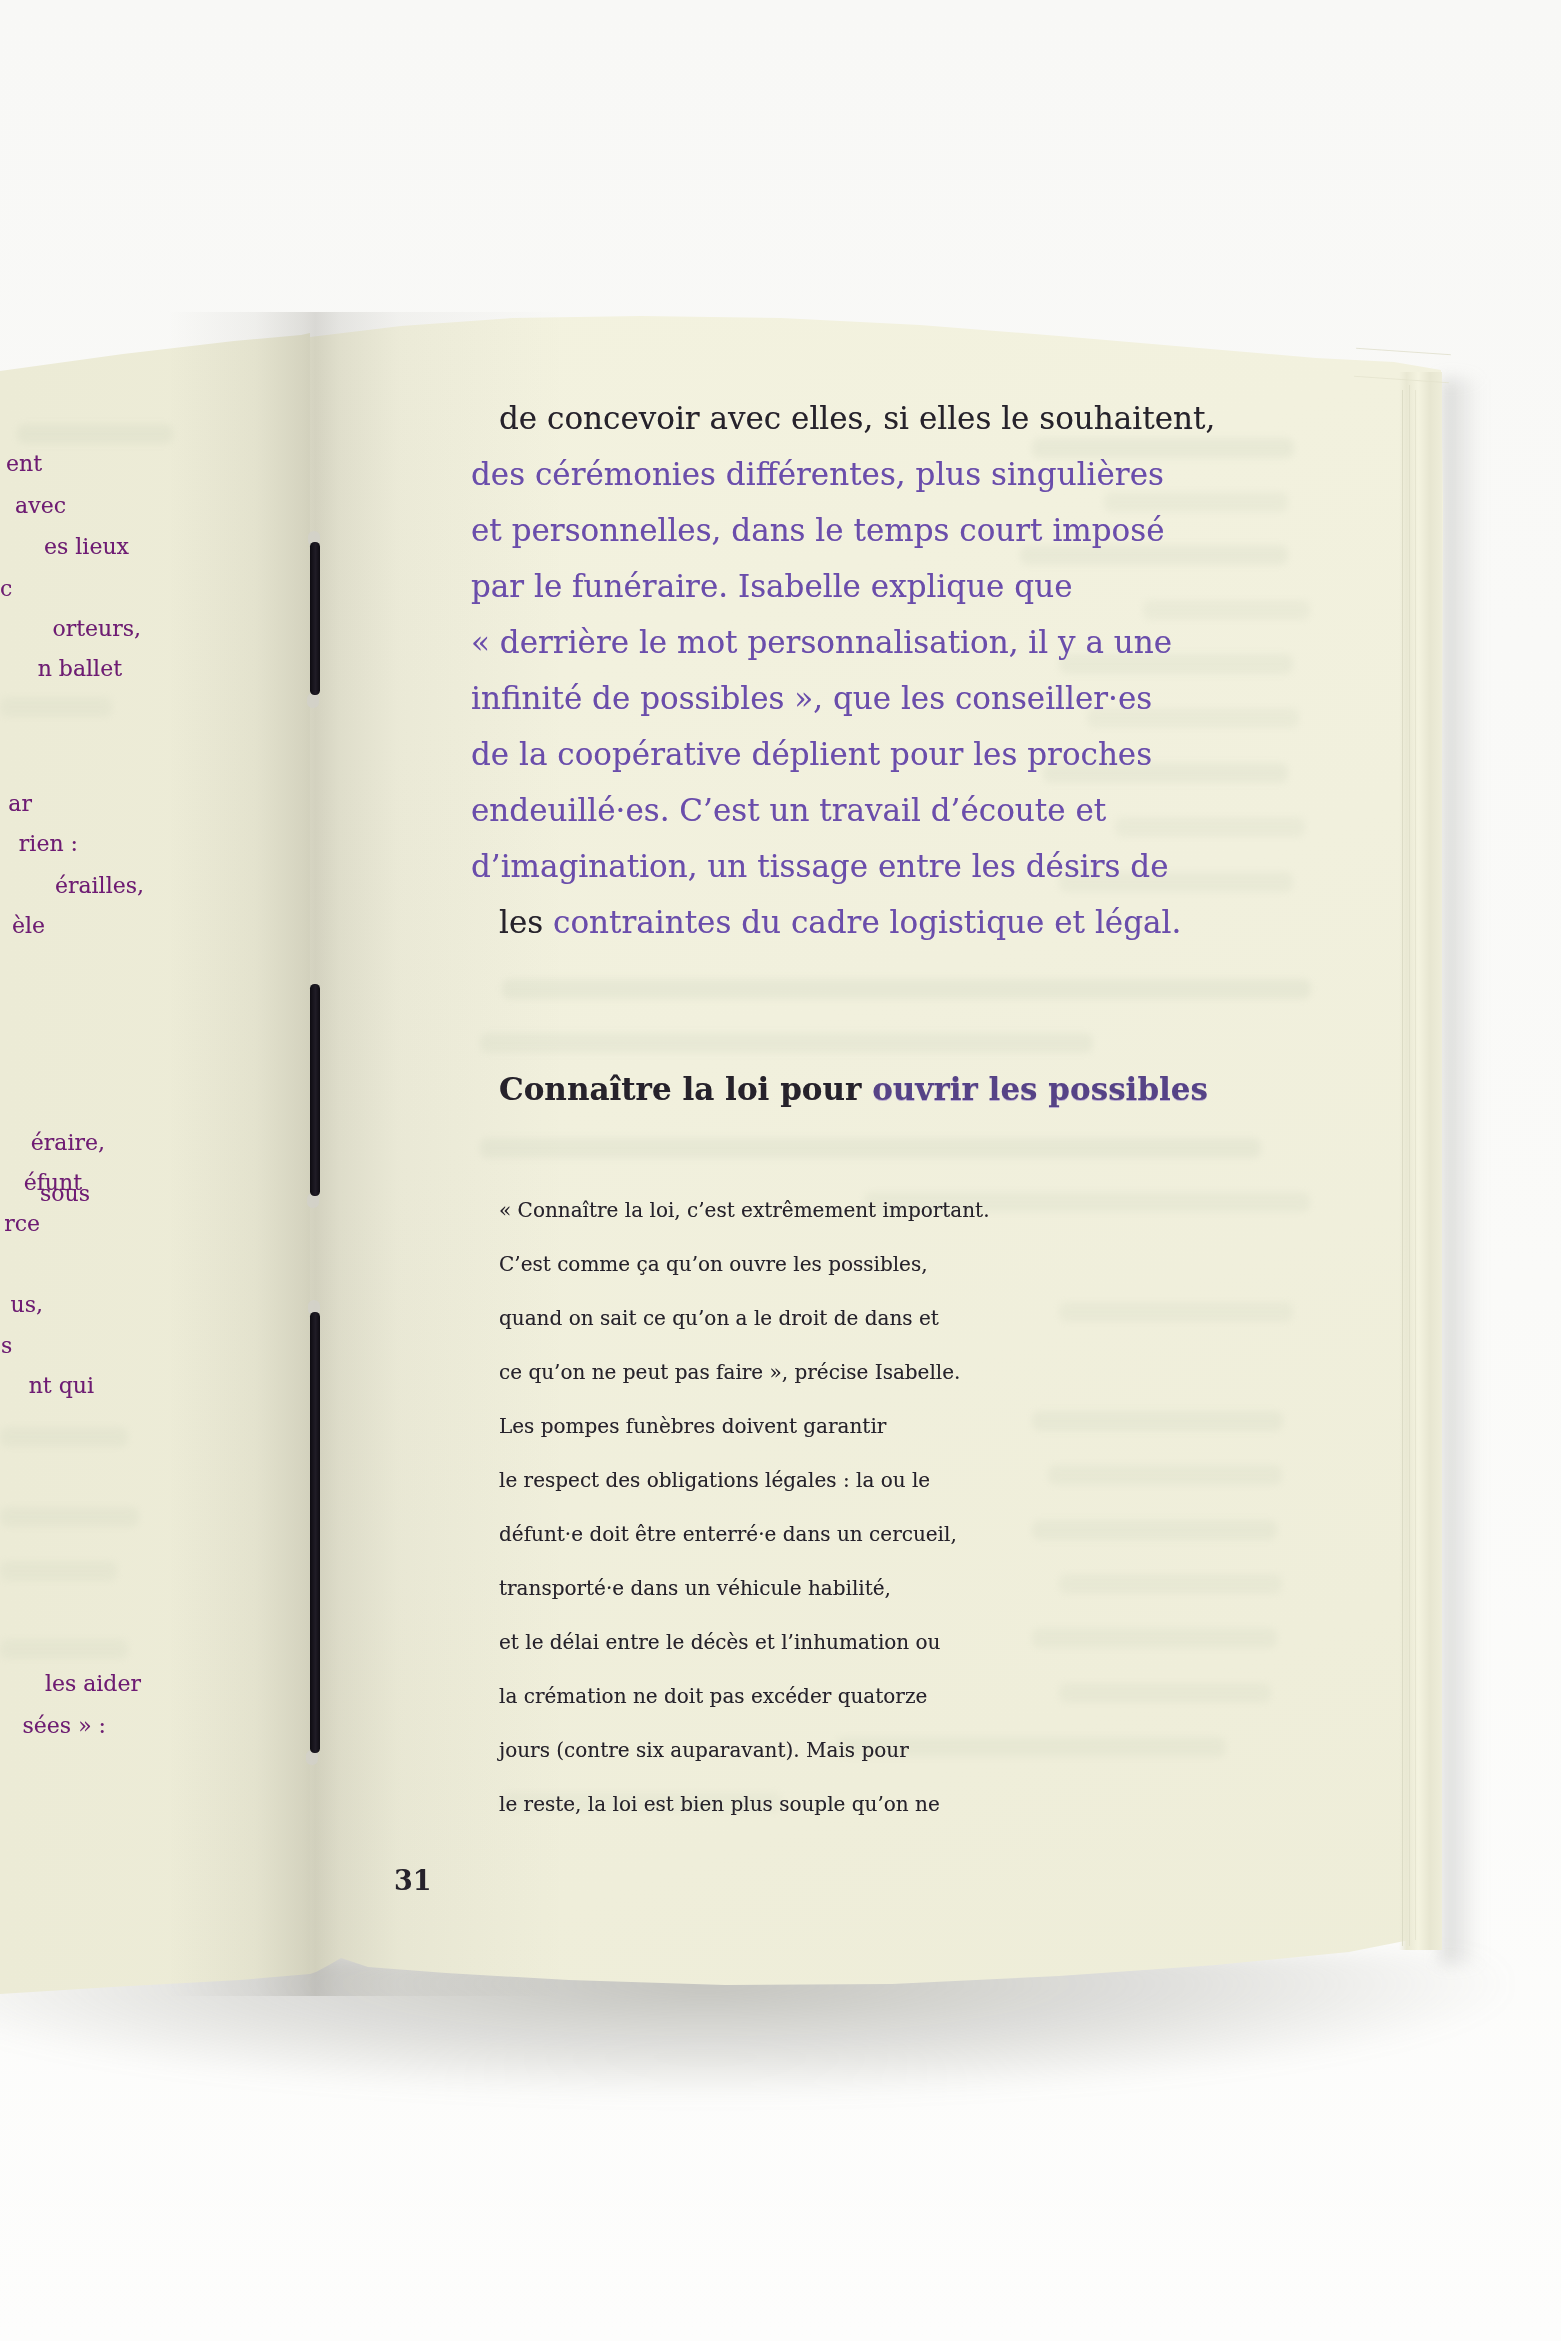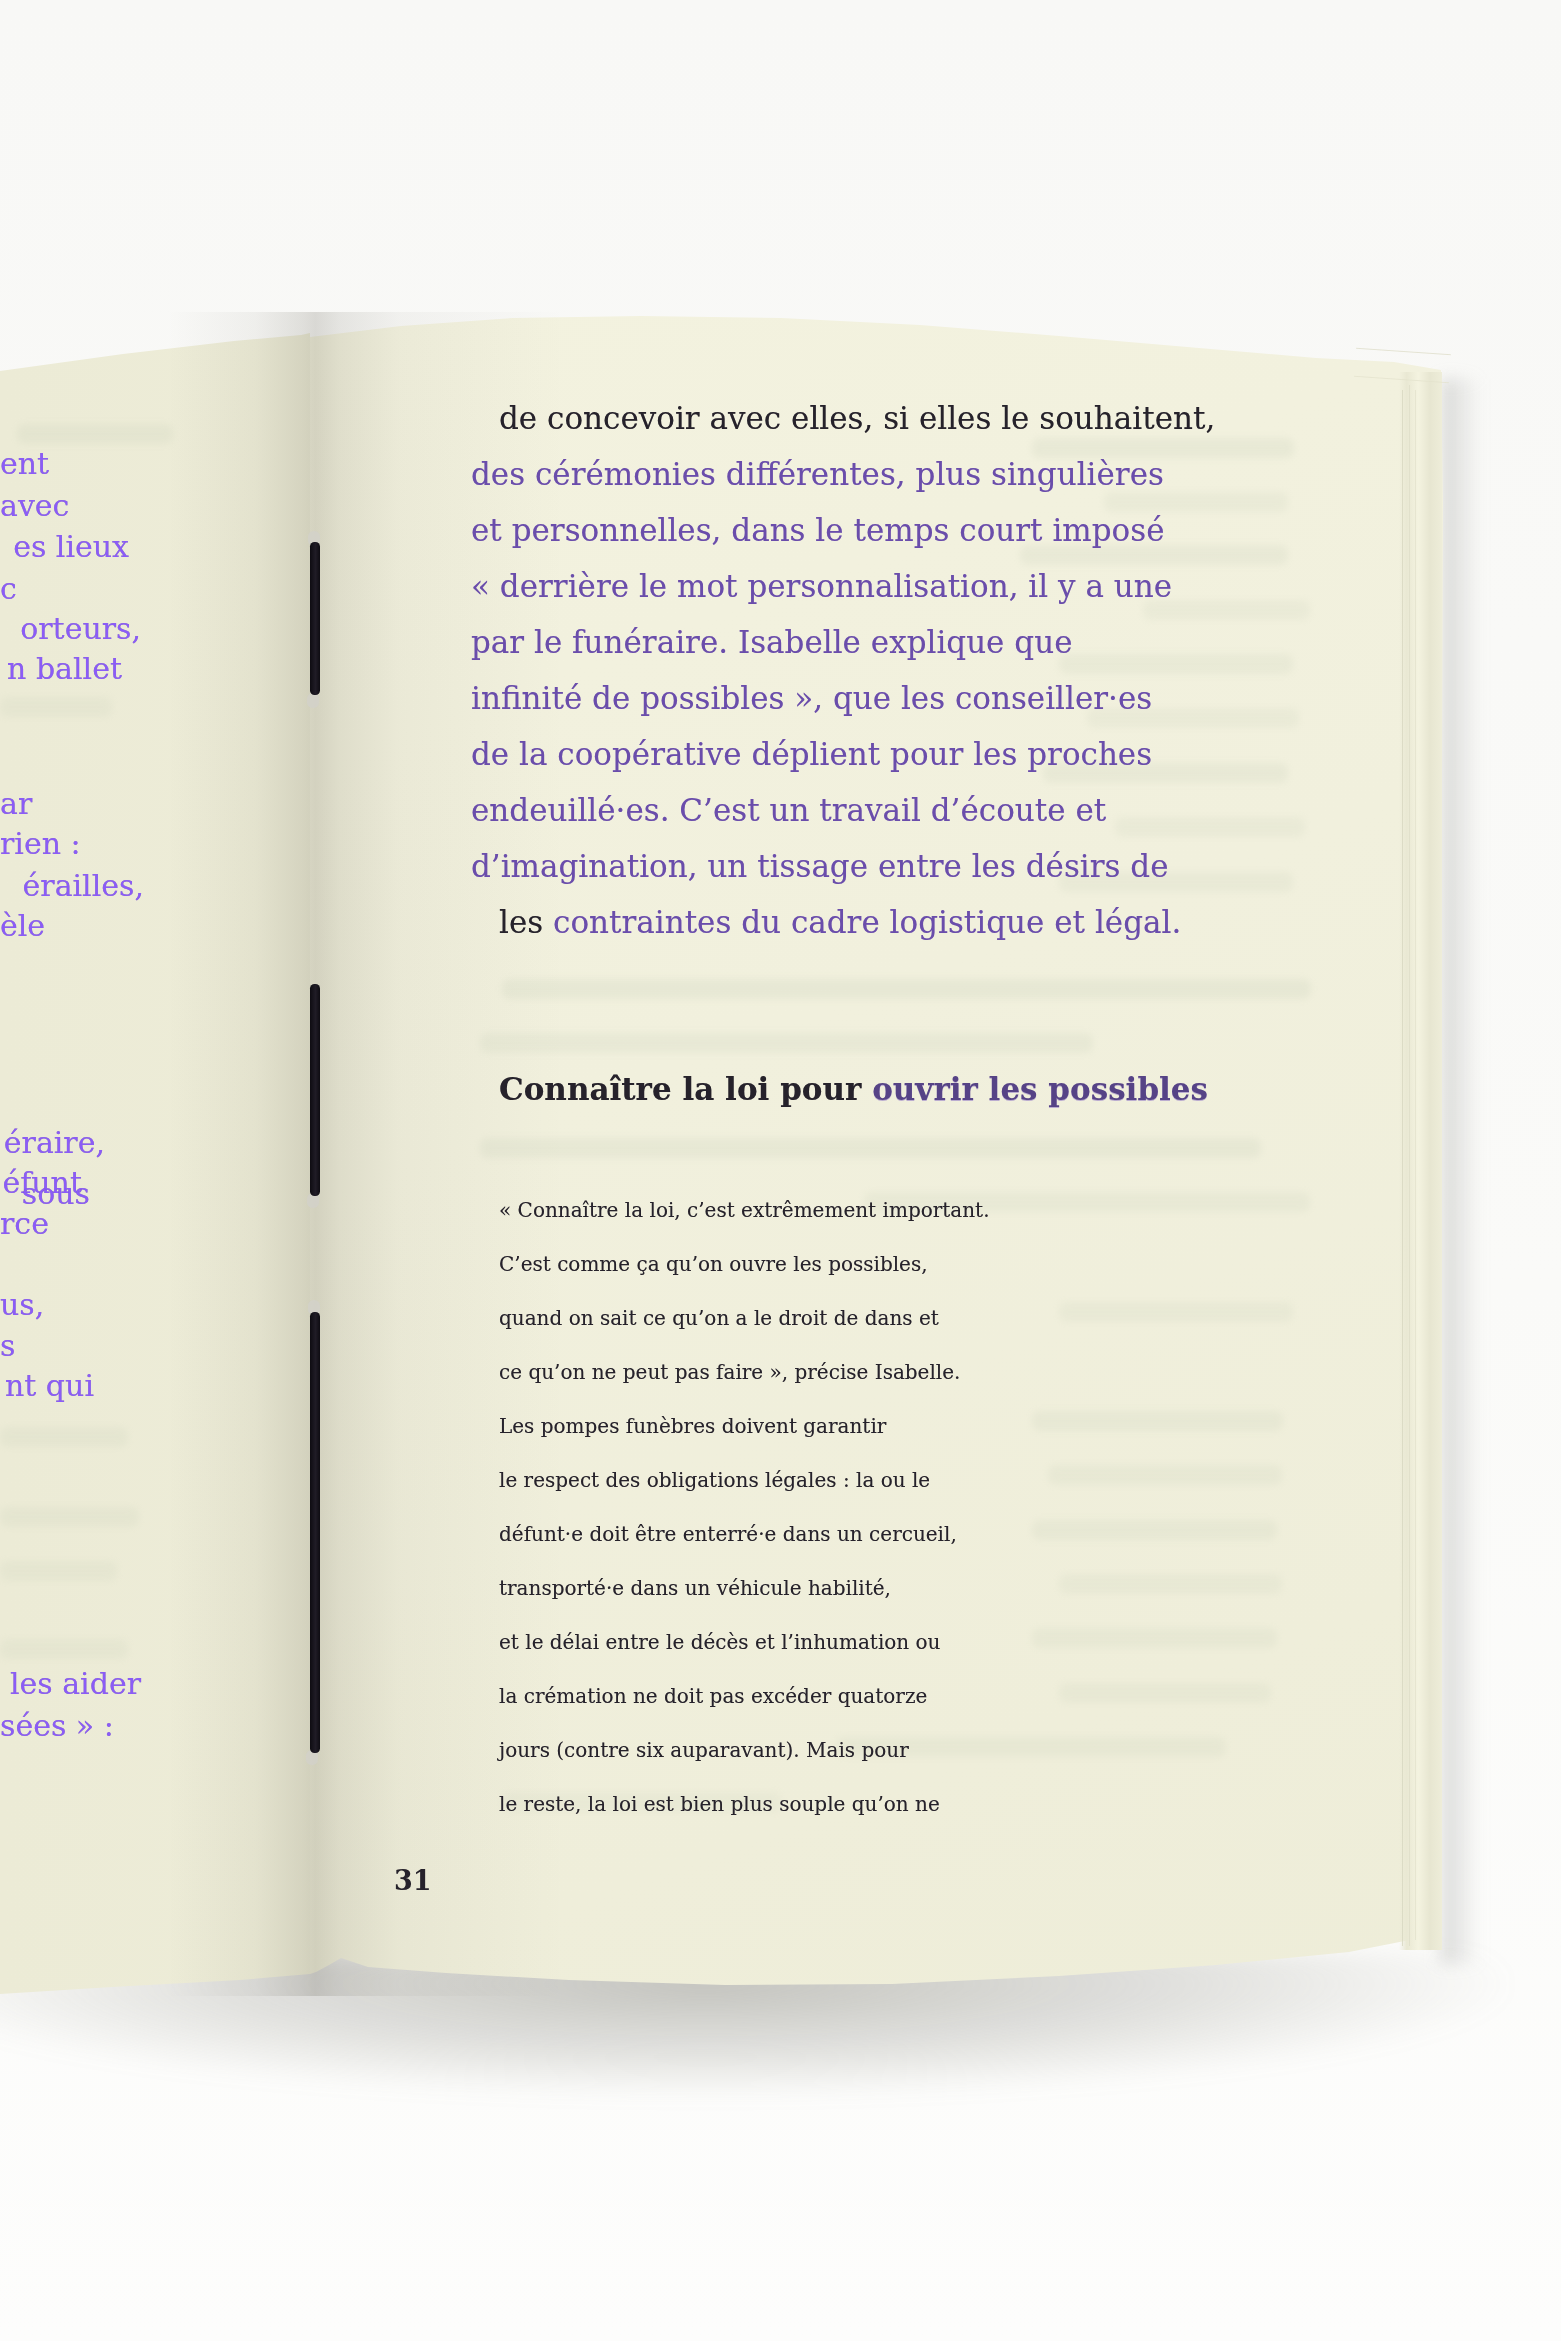--- a/index.html
+++ b/index.html
@@ -76,21 +76,21 @@
   #heading{top:1064px;font-size:31px;font-weight:bold;line-height:50px;white-space:nowrap;}
   .seg-black{color:#26222b;text-shadow:0 0 0.6px rgba(38,34,43,.35);margin-left:28px;}
   .seg-purple{color:#6a4dab;text-shadow:0 0 0.6px rgba(106,77,171,.35);}
   .seg-heading-purple{color:#564386;text-shadow:0 0.6px 0 rgba(122,92,192,.45);}
   #page-number{
     position:absolute;left:394px;top:1865px;z-index:5;
     font-size:27px;font-weight:bold;color:#26222b;
   }
   #left-fragments{position:absolute;inset:0;z-index:5;}
   .fragment{
-    position:absolute;left:0;font-size:30px;line-height:36px;color:#8b5cf6;
+    position:absolute;left:0;font-size:22px;line-height:36px;color:#701a75;
     text-align:right;white-space:nowrap;text-shadow:0 0 0.6px rgba(38,34,43,.35);
   }
 
   
   .ghost{position:absolute;z-index:4;background:#b7c2ab;border-radius:7.8px;filter:blur(3.9px);pointer-events:none;}
 </style>
 </head>
 <body>
 
 <div id="canvas">
@@ -169,22 +169,22 @@
       <div class="fragment" style="top: 1328px; width: 12.3px;">s</div>
       <div class="fragment" style="top: 1368px; width: 94px;">nt qui</div>
       <div class="fragment" style="top: 1666px; width: 141px;">les aider</div>
       <div class="fragment" style="top: 1708px; width: 106px;">sées » :</div>
     </div>
 
   <div id="para1" class="textblock">
       <div class="line"><span class="seg-black">de concevoir avec elles, si elles le souhaitent,</span></div>
       <div class="line"><span class="seg-purple">des cérémonies différentes, plus singulières</span></div>
       <div class="line"><span class="seg-purple">et personnelles, dans le temps court imposé</span></div>
+      <div class="line"><span class="seg-purple">par le funéraire. Isabelle explique que</span></div>
       <div class="line"><span class="seg-purple">« derrière le mot personnalisation, il y a une</span></div>
-      <div class="line"><span class="seg-purple">par le funéraire. Isabelle explique que</span></div>
       <div class="line"><span class="seg-purple">infinité de possibles », que les conseiller·es</span></div>
       <div class="line"><span class="seg-purple">de la coopérative déplient pour les proches</span></div>
       <div class="line"><span class="seg-purple">endeuillé·es. C’est un travail d’écoute et</span></div>
       <div class="line"><span class="seg-purple">d’imagination, un tissage entre les désirs de</span></div>
       <div class="line"><span class="seg-black">les </span><span class="seg-purple">contraintes du cadre logistique et légal.</span></div>
     </div>
 
   <div id="heading" class="textblock"><span class="seg-black">Connaître la loi pour </span><span class="seg-heading-purple">ouvrir les possibles</span></div>
 
   <div id="para2" class="textblock">

